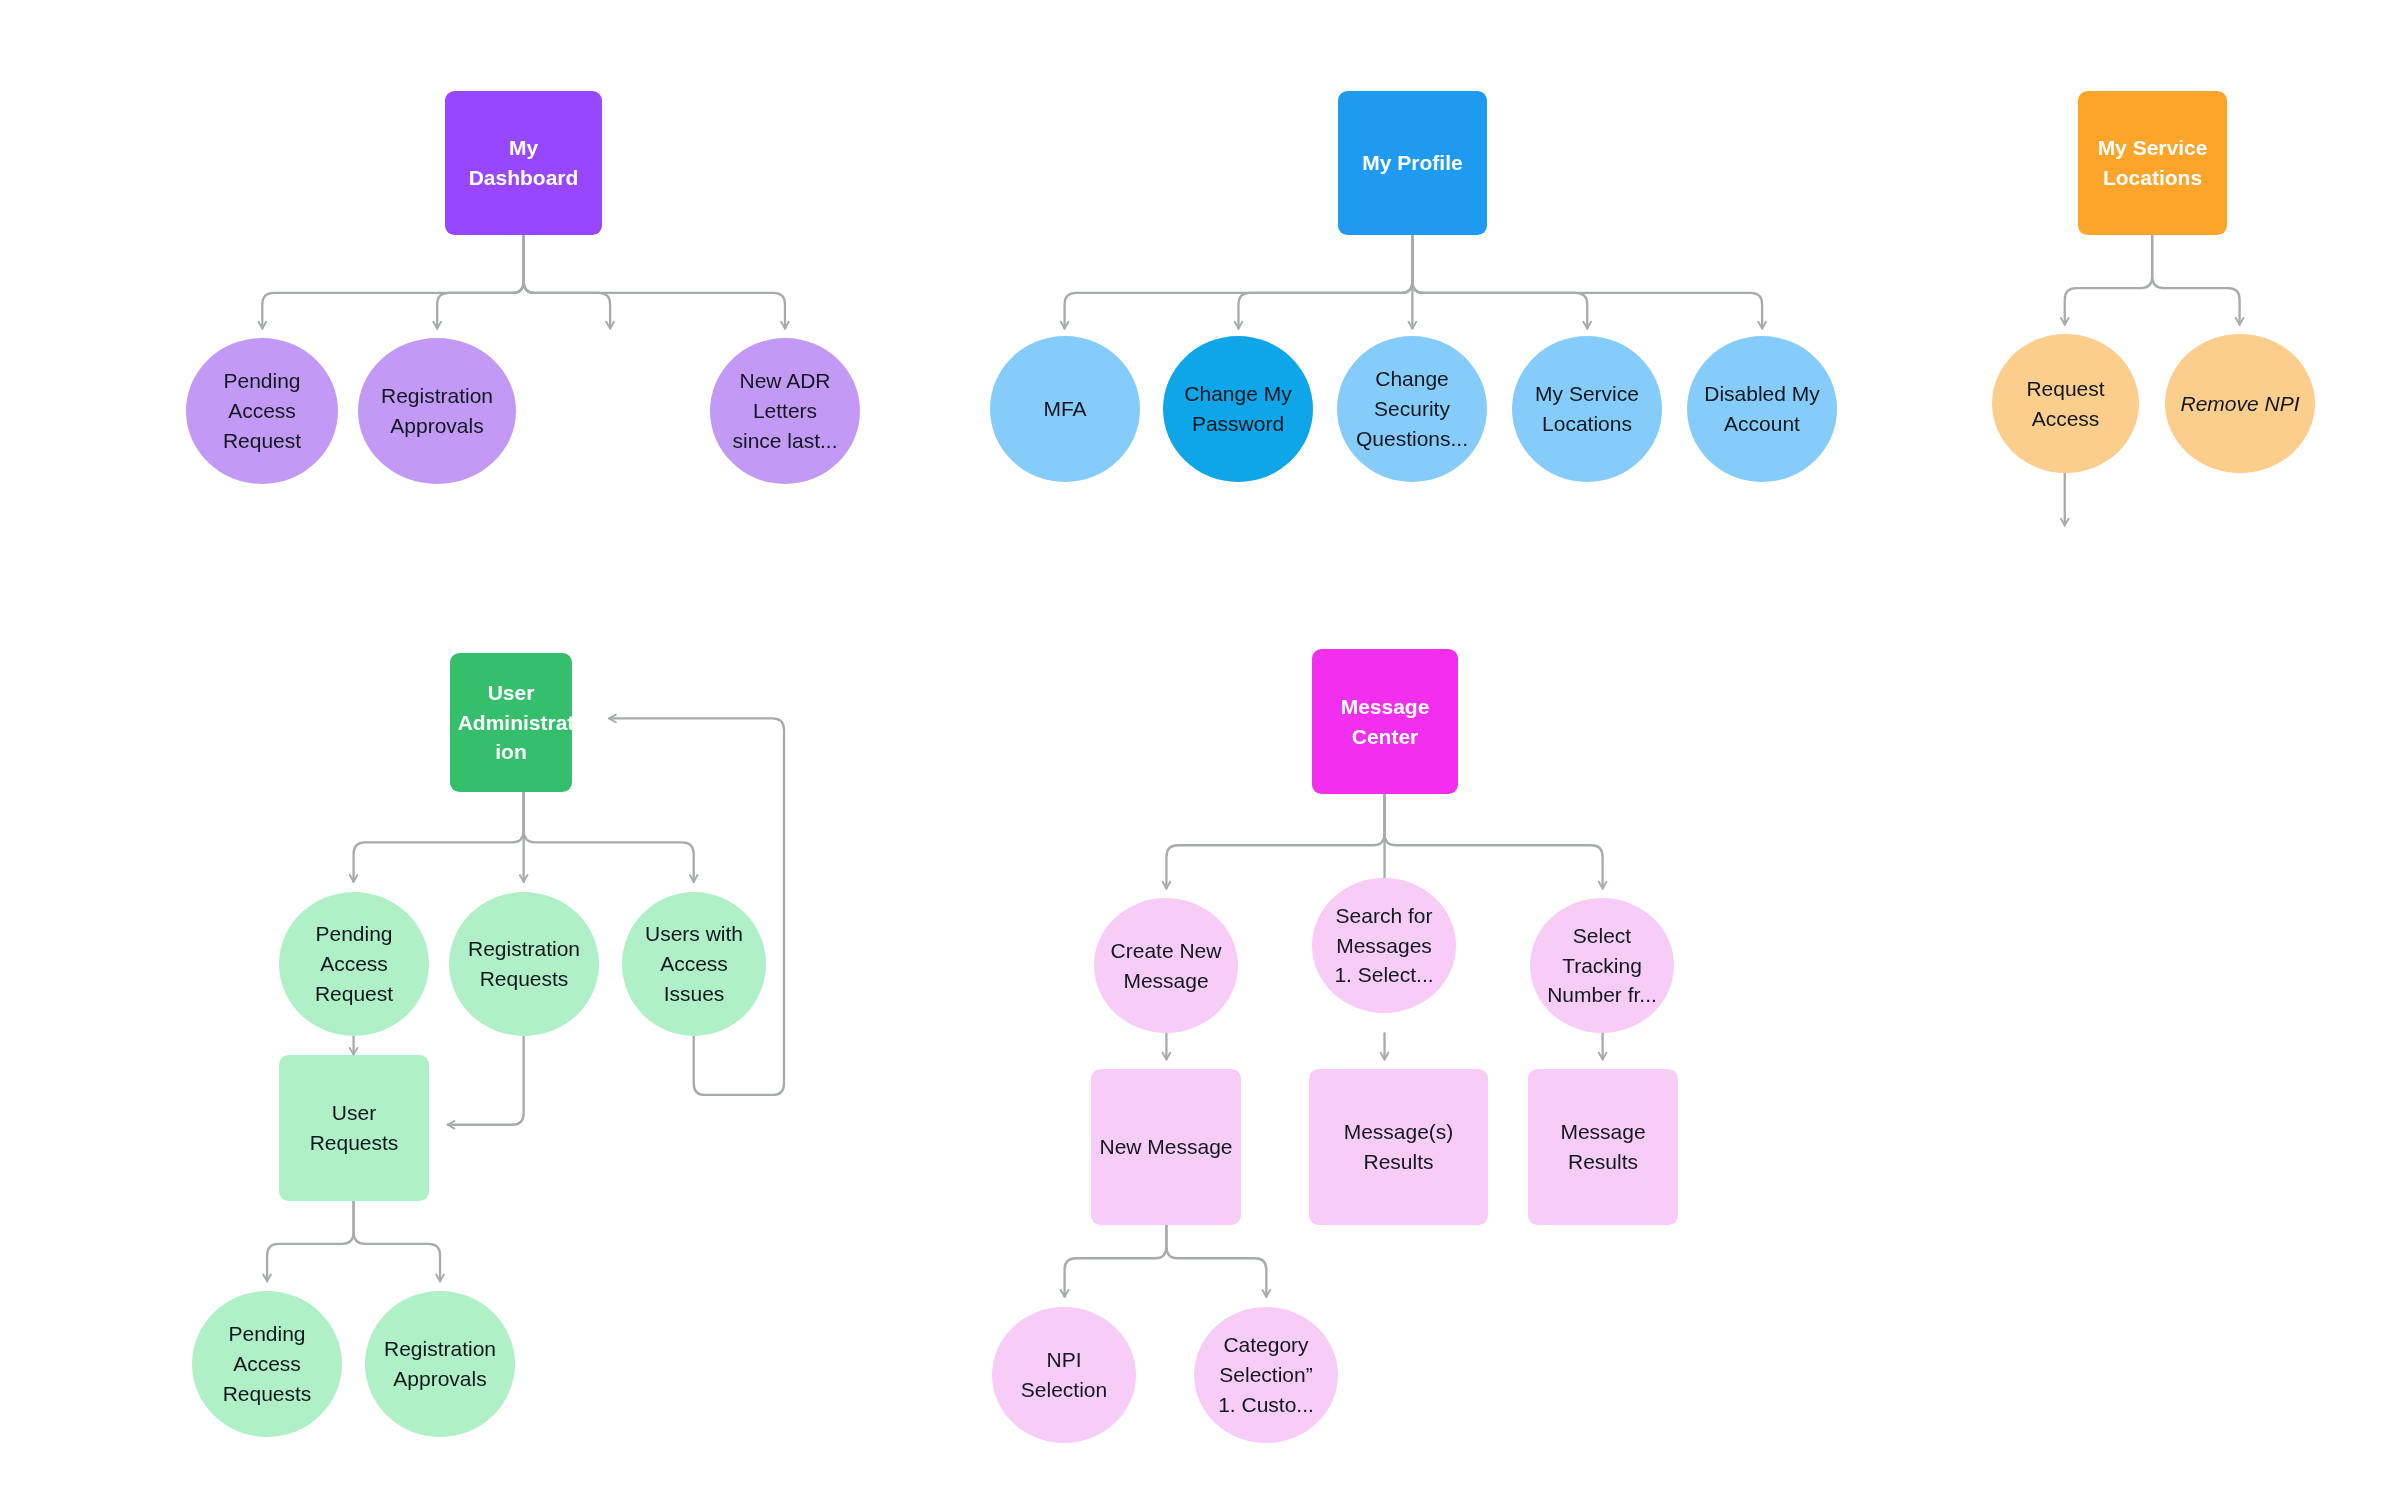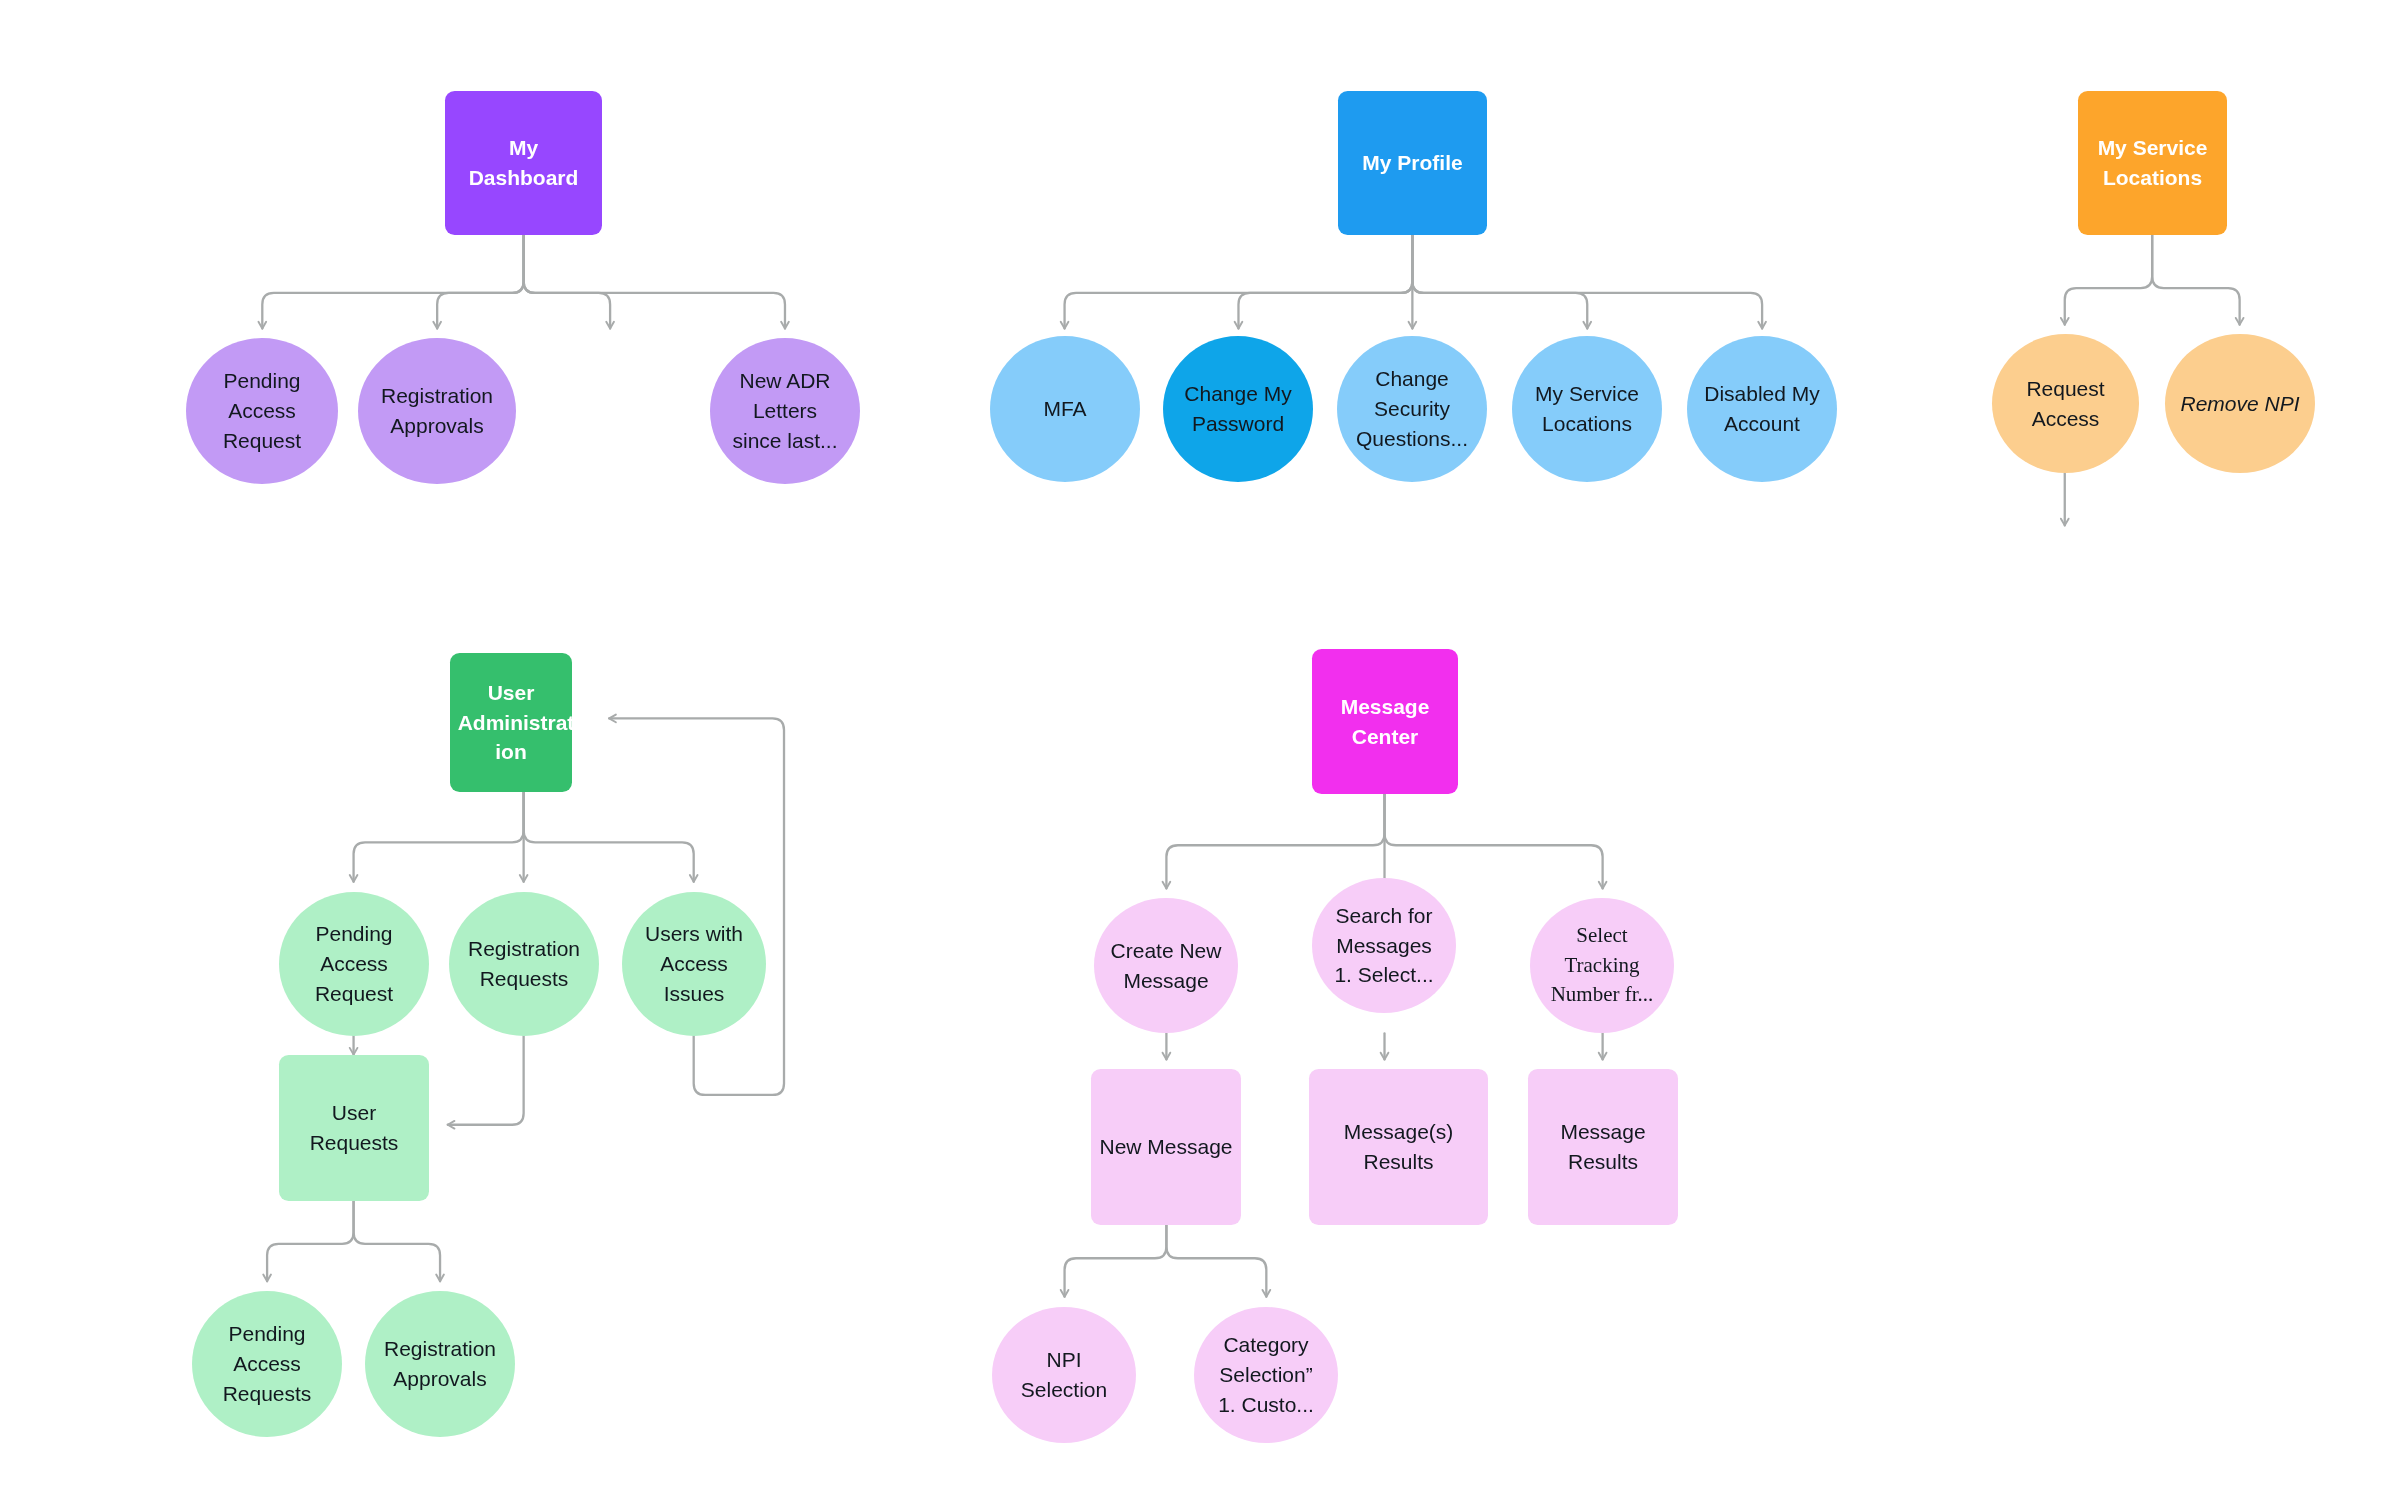--- a/index.html
+++ b/index.html
@@ -164,21 +164,21 @@
   </div>
   <div class="node leaf ellipse" style="left:1094px;top:898px;width:144px;height:135px;background:#f7cdf8;">
     <span>Create New
 Message</span>
   </div>
   <div class="node leaf ellipse" style="left:1312px;top:878px;width:144px;height:135px;background:#f7cdf8;align-items:center;">
     <span>Search for
 Messages
 1.  Select...</span>
   </div>
-  <div class="node leaf ellipse" style="left:1530px;top:898px;width:144px;height:135px;background:#f7cdf8;font-family:Liberation Serif, serif;">
+  <div class="node leaf ellipse" style="left:1530px;top:898px;width:144px;height:135px;background:#f7cdf8;">
     <span>Select
 Tracking
 Number fr...</span>
   </div>
   <div class="node leaf rrect" style="left:1091px;top:1069px;width:150px;height:156px;background:#f7cdf8;">
     <span>New Message</span>
   </div>
   <div class="node leaf rrect" style="left:1309px;top:1069px;width:179px;height:156px;background:#f7cdf8;">
     <span>Message(s)
 Results</span>

